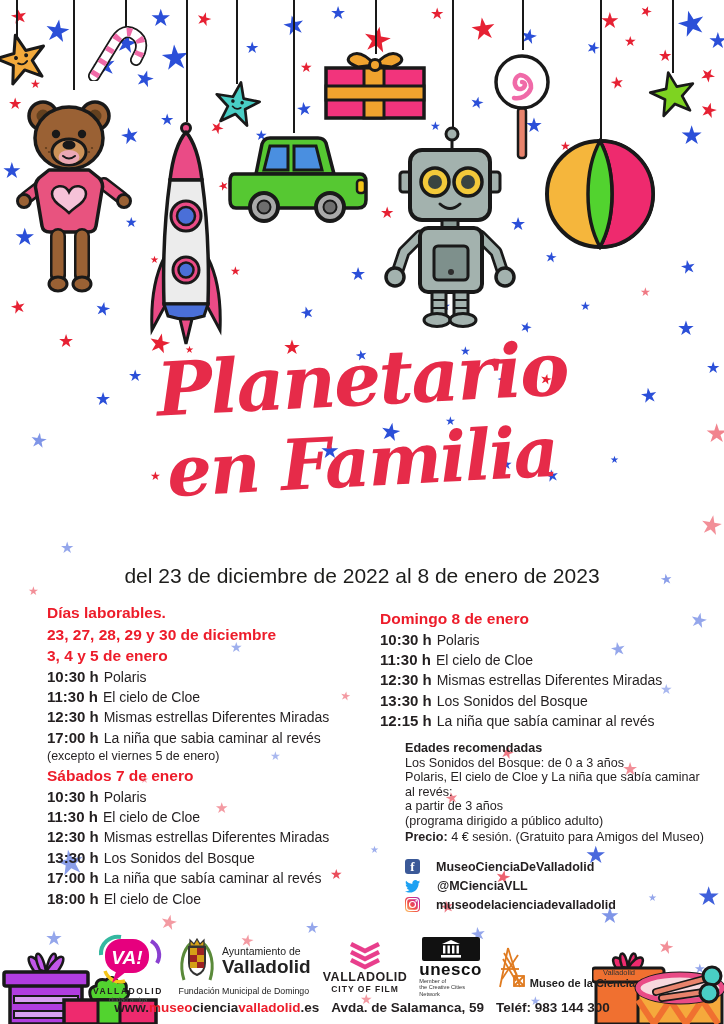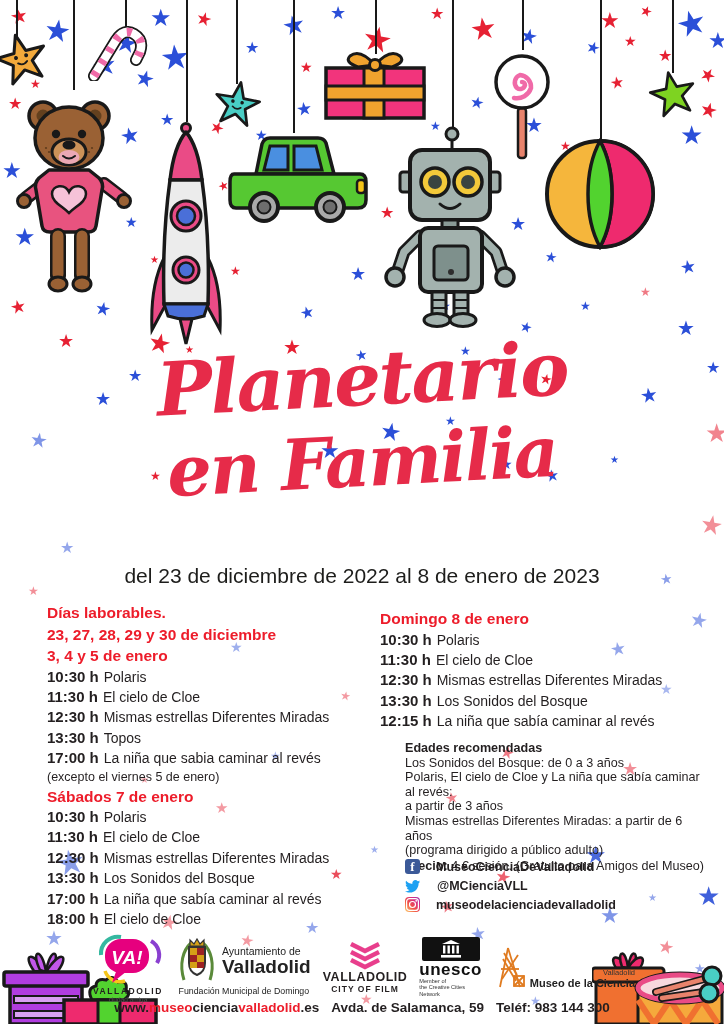--- a/index.html
+++ b/index.html
@@ -388,21 +388,20 @@
 
       <div class="red-head">Días laborables.</div>
           <div class="red-head">23, 27, 28, 29 y 30 de diciembre</div>
           <div class="red-head">3, 4 y 5 de enero</div>
         </div>
       <div>
 
       <div class="session"><span class="time">10:30 h</span><span>Polaris</span></div>
           <div class="session"><span class="time">11:30 h</span><span>El cielo de Cloe</span></div>
           <div class="session"><span class="time">12:30 h</span><span>Mismas estrellas Diferentes Miradas</span></div>
-          <div class="session"><span class="time">13:30 h</span><span>Topos</span></div>
           <div class="session"><span class="time">17:00 h</span><span>La niña que sabia caminar al revés</span></div>
         </div>
       <div class="note">(excepto el viernes 5 de enero)</div>
 
       <div class="sat-block">
         <div class="red-head">Sábados 7 de enero</div>
         <div>
 
         <div class="session"><span class="time">10:30 h</span><span>Polaris</span></div>
             <div class="session"><span class="time">11:30 h</span><span>El cielo de Cloe</span></div>
@@ -426,21 +425,20 @@
         </div>
     </div>
 
     <div class="ages">
       <div class="head">Edades recomendadas</div>
       <div>
 
       <div>Los Sonidos del Bosque: de 0 a 3 años</div>
           <div>Polaris, El cielo de Cloe y La niña que sabía caminar al revés:</div>
           <div>a partir de 3 años</div>
-          <div>Mismas estrellas Diferentes Miradas: a partir de 6 años</div>
           <div>(programa dirigido a público adulto)</div>
         </div>
       <div class="price"><b>Precio:</b><span> 4 € sesión. (Gratuito para Amigos del Museo)</span></div>
     </div>
 
     <div class="social">
       <div class="social-row">
         <span class="fb-icon">f</span>
         <span class="handle">MuseoCienciaDeValladolid</span>
       </div>

